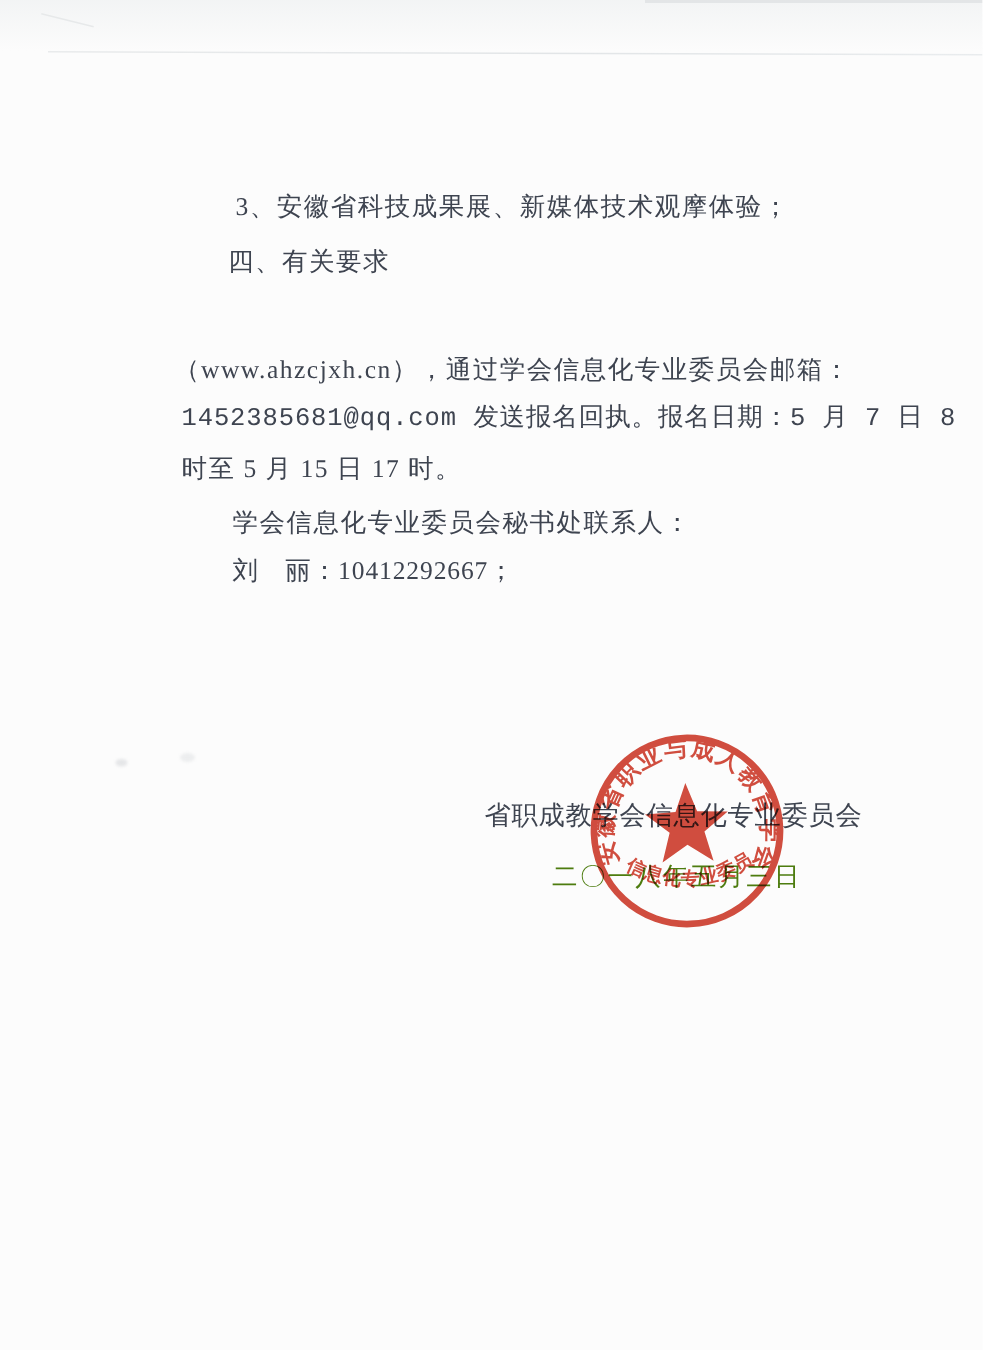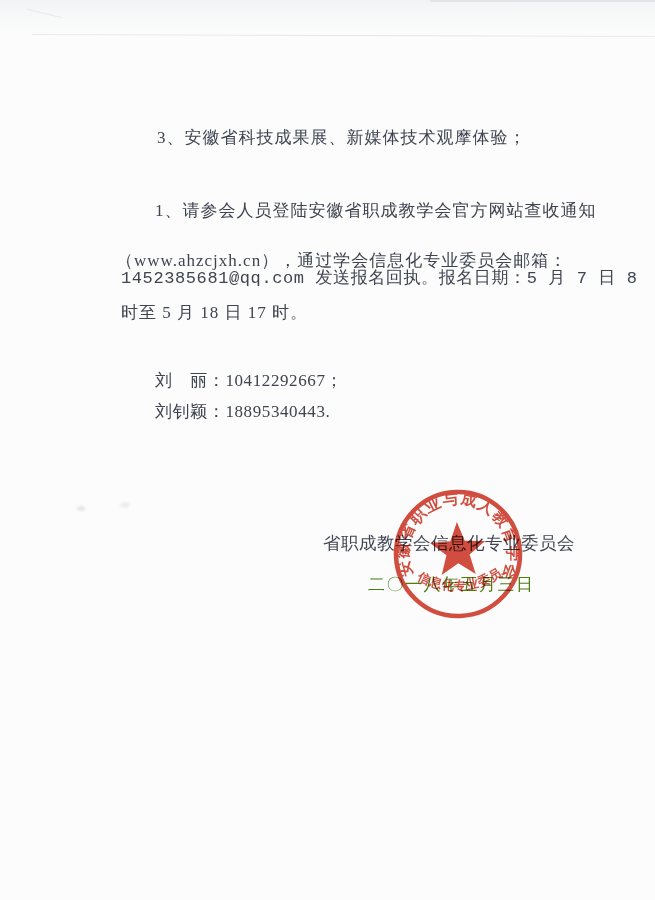--- a/index.html
+++ b/index.html
@@ -33,21 +33,21 @@
   .speck.s2{left:120px;top:502px;width:10px;height:6px;background:#d4d7da;opacity:.38;}
 
   
   .ln{
     position:absolute;white-space:nowrap;
     font-size:17px;letter-spacing:1px;color:#3e4450;
   }
   .ln1{left:157px;top:126px;}
   .ln2{left:152px;top:163px;}
   .ln3{left:155px;top:199px;}
-  .ln4{left:116px;top:235px;margin-top:14px;}
+  .ln4{left:116px;top:235px;}
   .ln5{left:121px;top:266px;letter-spacing:.6px;font-family:Liberation Mono, monospace;}
   .ln6{left:121px;top:301px;}
   .ln7{left:155px;top:337px;}
   .ln8{left:155px;top:369px;letter-spacing:.6px;}
   .ln9{left:155px;top:400px;letter-spacing:.6px;}
 
   
   .sig-org{
     position:absolute;left:323px;top:531px;white-space:nowrap;
     font-size:17.5px;letter-spacing:.5px;color:#3e4450;
@@ -76,26 +76,26 @@
 <div class="page">
 
   <div class="scan-top-band"></div>
   <div class="scan-line"></div>
   <div class="scan-edge-top-right"></div>
   <div class="scratch"></div>
   <div class="speck s1"></div>
   <div class="speck s2"></div>
 
   <div class="ln ln1">3、安徽省科技成果展、新媒体技术观摩体验；</div>
-  <div class="ln ln3">1、请参会人员登陆安徽省职成教学会官方网站查收通知</div>
+  <div class="ln ln2">四、有关要求</div>
   <div class="ln ln4">（www.ahzcjxh.cn），通过学会信息化专业委员会邮箱：</div>
   <div class="ln ln5">1452385681@qq.com 发送报名回执。报名日期：5 月 7 日 8</div>
-  <div class="ln ln6">时至 5 月 18 日 17 时。</div>
+  <div class="ln ln6">时至 5 月 15 日 17 时。</div>
+  <div class="ln ln7">学会信息化专业委员会秘书处联系人：</div>
   <div class="ln ln8">刘　丽：10412292667；</div>
-  <div class="ln ln9">刘钊颖：18895340443.</div>
 
   <div class="sig-org">省职成教学会信息化专业委员会</div>
   <div class="sig-date">二〇一八年五月三日</div>
 
   <svg class="stamp" viewBox="0 0 150 150" xmlns="http://www.w3.org/2000/svg" xmlns:xlink="http://www.w3.org/1999/xlink">
     <circle cx="75" cy="75" r="62" fill="none" stroke="#cf3f2e" stroke-width="4.5"></circle>
     <polygon fill="#cf3f2e" points="75,43 82.2,62.1 102.6,63.0 86.6,75.8 92.0,95.5 75,84.2 58.0,95.5 63.4,75.8 47.4,63.0 67.8,62.1"></polygon>
     <defs>
       <path id="arcTop" d="M 29.7 96.1 A 50 50 0 1 1 120.3 96.1" fill="none"></path>
       <path id="arcBottom" d="M 33 99 Q 75 123 117 99" fill="none"></path>

